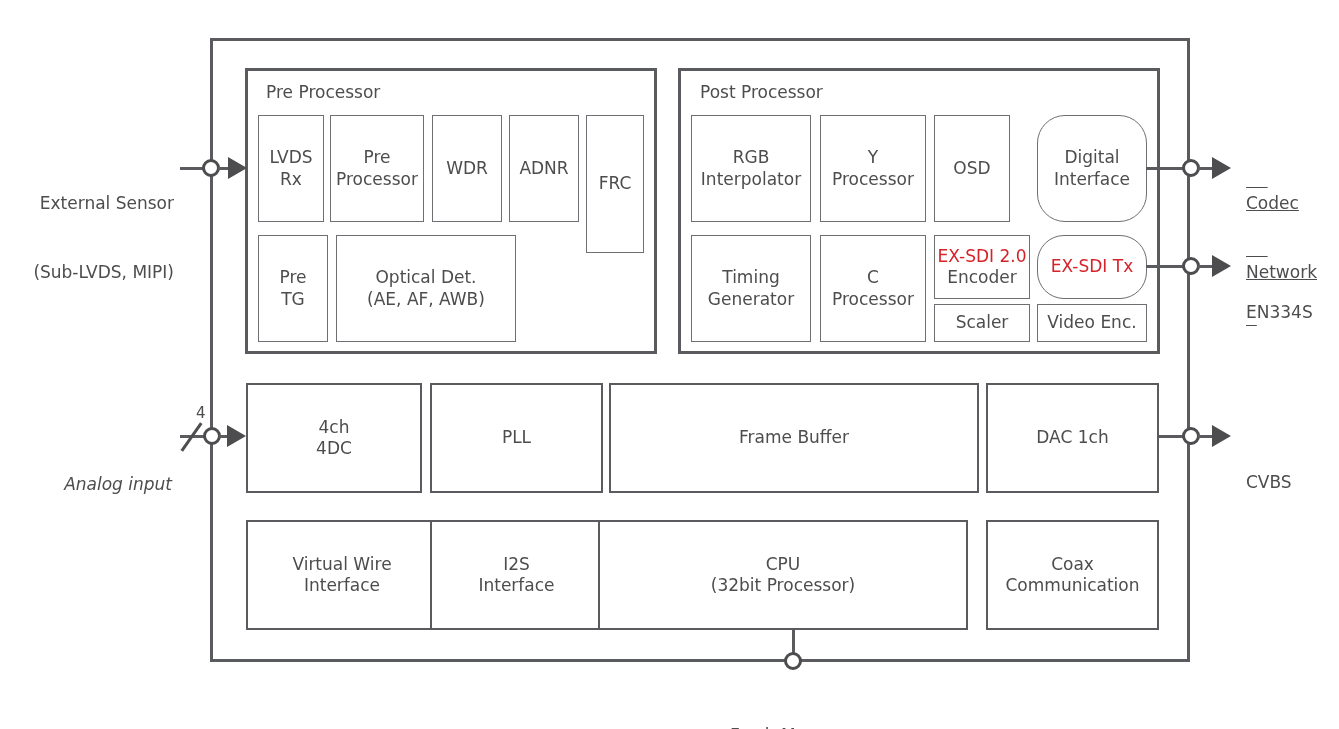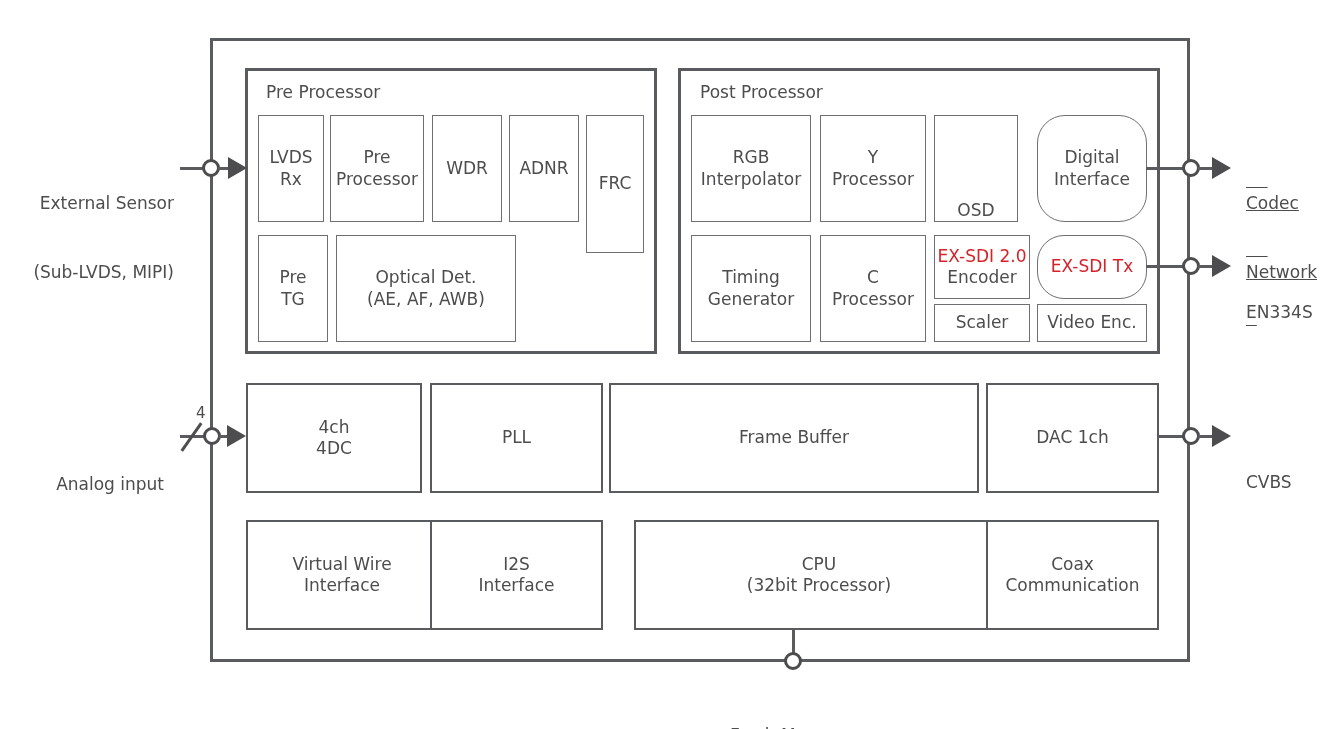--- a/index.html
+++ b/index.html
@@ -140,21 +140,21 @@
   <div class="group-title" style="left:700px;top:82px;">Post Processor</div>
 
   <div class="box thin two-line fs17" style="left:691px;top:115px;width:120px;height:107px;">
     <span>RGB</span>
     <span>Interpolator</span>
   </div>
   <div class="box thin two-line fs17" style="left:820px;top:115px;width:106px;height:107px;">
     <span>Y</span>
     <span>Processor</span>
   </div>
-  <div class="box thin fs17" style="left:934px;top:115px;width:84px;height:107px;align-items:flex-end;">
+  <div class="box thin fs17" style="left:934px;top:115px;width:76px;height:107px;">
     <span>OSD</span>
   </div>
   <div class="box thin two-line fs17" style="left:1037px;top:115px;width:110px;height:107px;border-radius:28px;">
     <span>Digital</span>
     <span>Interface</span>
   </div>
 
   <div class="box thin two-line fs17" style="left:691px;top:235px;width:120px;height:107px;">
     <span>Timing</span>
     <span>Generator</span>
@@ -194,39 +194,39 @@
   </div>
 
   <div class="box two-line fs17" style="left:246px;top:520px;width:192px;height:110px;">
     <span>Virtual Wire</span>
     <span>Interface</span>
   </div>
   <div class="box two-line fs17" style="left:430px;top:520px;width:173px;height:110px;">
     <span>I2S</span>
     <span>Interface</span>
   </div>
-  <div class="box two-line fs17" style="left:634px;top:520px;width:370px;height:110px;">
+  <div class="box two-line fs17" style="left:598px;top:520px;width:370px;height:110px;">
     <span>CPU</span>
     <span>(32bit Processor)</span>
   </div>
   <div class="box two-line fs17" style="left:986px;top:520px;width:173px;height:110px;text-align:center;">
     <span>Coax</span>
     <span>Communication</span>
   </div>
 
   <div class="label lefttext" style="left:14px;top:146px;width:160px;">
     <div>External Sensor</div>
     <div>(Sub-LVDS, MIPI)</div>
   </div>
   <div class="hline" style="left:180px;top:167px;width:32px;"></div>
   <div class="node" style="left:202px;top:159px;"></div>
   <div class="hline" style="left:218px;top:167px;width:14px;"></div>
   <div class="arrow" style="left:228px;top:157px;"></div>
 
-  <div class="label lefttext" style="left:4px;top:427px;width:160px;">
+  <div class="label lefttext" style="left:12px;top:427px;width:160px;font-style:italic;">
     <div>Analog input</div>
   </div>
   <div class="hline" style="left:180px;top:435px;width:32px;"></div>
   <div class="slash" style="left:190px;top:420px;"></div>
   <div class="slash-num" style="left:196px;top:404px;">4</div>
   <div class="node" style="left:203px;top:427px;"></div>
   <div class="hline" style="left:219px;top:435px;width:12px;"></div>
   <div class="arrow" style="left:227px;top:425px;"></div>
 
   <div class="hline" style="left:1146px;top:167px;width:46px;"></div>

